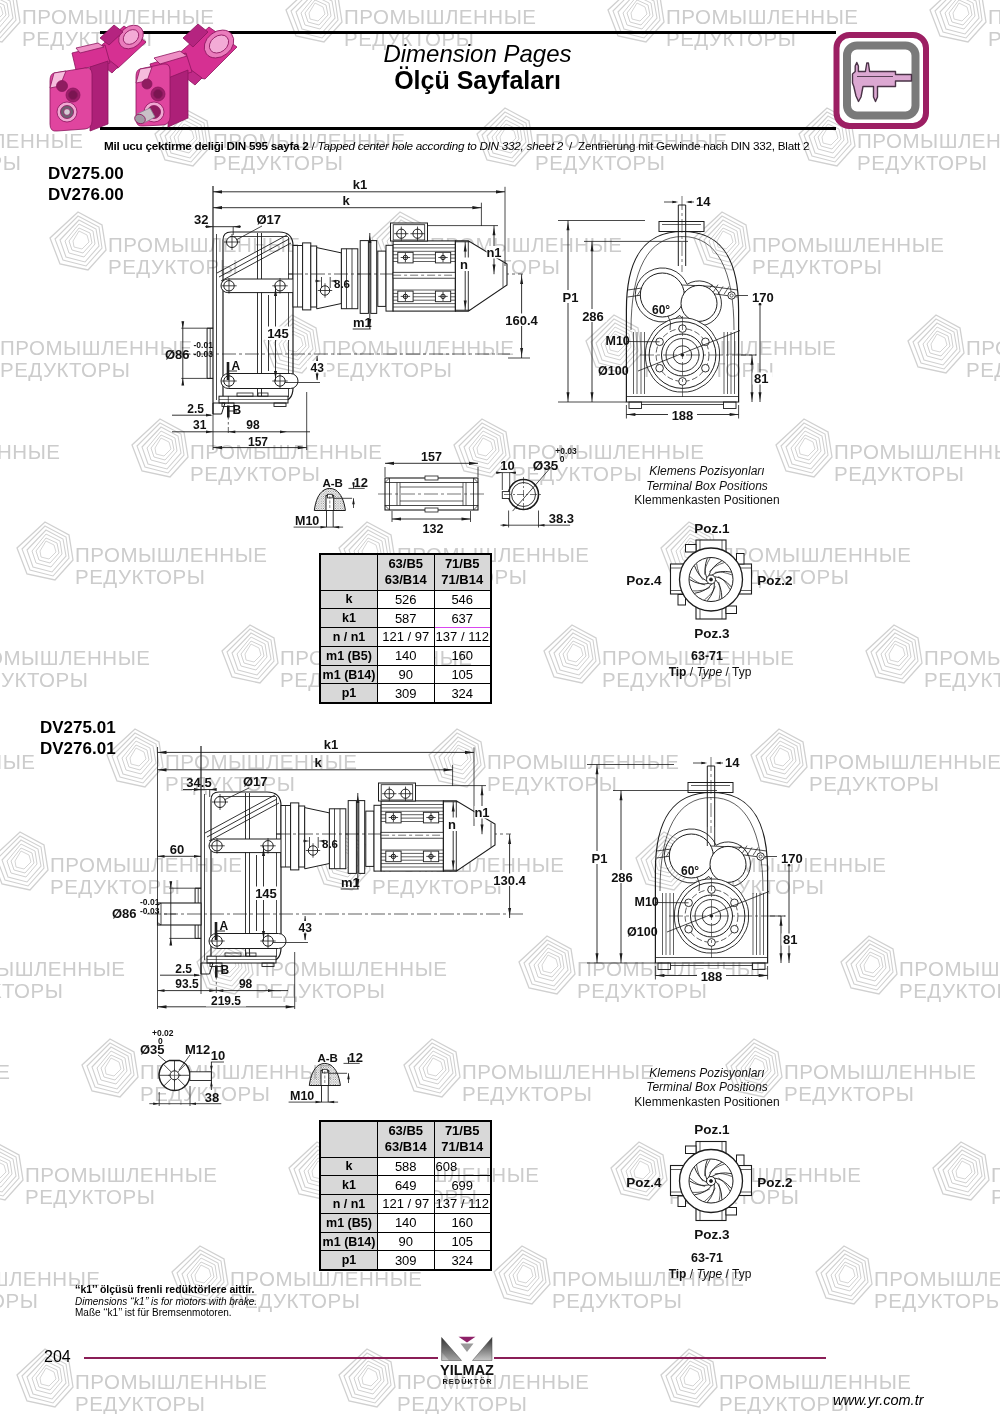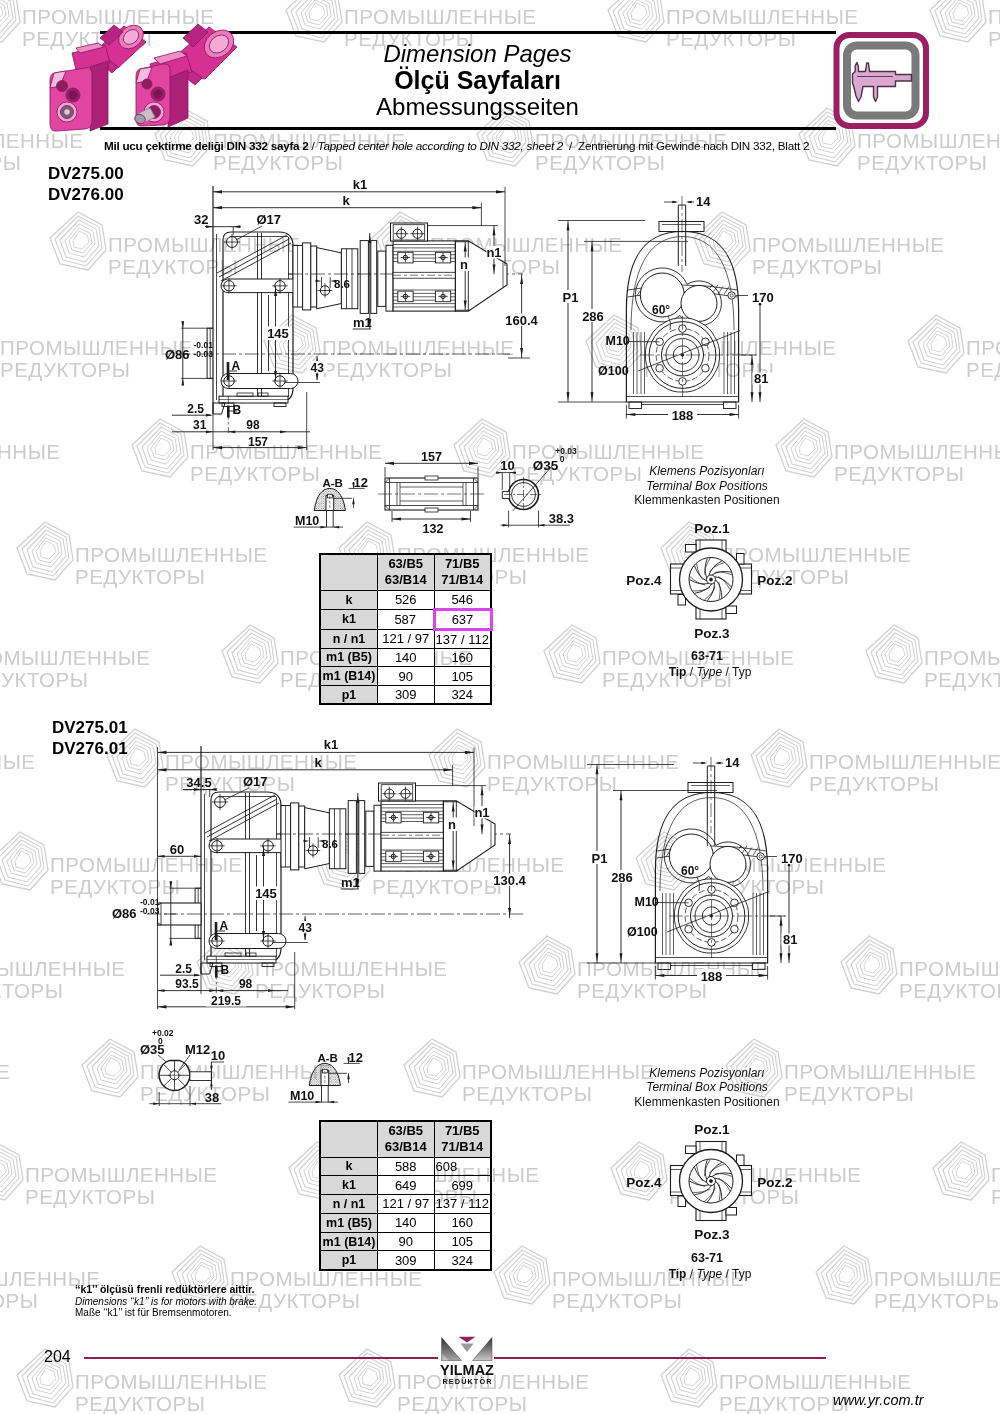--- a/index.html
+++ b/index.html
@@ -131,30 +131,29 @@
 <div class="abs" style="left:100px;top:31px;width:736px;height:3px;background:#000;"></div>
 
 <div class="abs" style="left:100px;top:127px;width:736px;height:2.5px;background:#000;"></div>
 
 <div class="abs" style="left:280px;top:39px;width:395px;text-align:center;">
 
 <div style="font-size:24px;font-style:italic;line-height:1.22;">Dimension Pages</div>
 
 <div style="font-size:25px;font-weight:bold;line-height:1.0;">Ölçü Sayfaları</div>
 
-<div style="font-size:24px;line-height:1.15;">Abmessungsseiten</div>
 </div>
 
 <div class="abs" style="left:104px;top:138.5px;font-size:11.7px;letter-spacing:-0.25px;white-space:nowrap;">
-<b>Mil ucu çektirme deliği DIN 332 sayfa 2</b>&nbsp;/&nbsp;<i>Tapped center hole according to DIN 332, sheet 2</i>&nbsp;&nbsp;/&nbsp;&nbsp;Zentrierung mit Gewinde nach DIN 332, Blatt 2
+<b>Mil ucu çektirme deliği DIN 595 sayfa 2</b>&nbsp;/&nbsp;<i>Tapped center hole according to DIN 332, sheet 2</i>&nbsp;&nbsp;/&nbsp;&nbsp;Zentrierung mit Gewinde nach DIN 332, Blatt 2
 </div>
 
 <div class="abs" style="left:48px;top:163px;font-size:17px;font-weight:bold;line-height:1.26;">DV275.00<br>DV276.00</div>
 
-<div class="abs" style="left:52px;top:717px;font-size:17px;font-weight:bold;line-height:1.26;">DV275.01<br>DV276.01</div>
+<div class="abs" style="left:40px;top:717px;font-size:17px;font-weight:bold;line-height:1.26;">DV275.01<br>DV276.01</div>
 
 <svg class="abs" style="left:0;top:0" width="1000" height="1414">
 
 <g stroke="#8c155e" stroke-width="0.8" stroke-linejoin="round">
 
 <polygon points="96,50 124,26 146,42 118,68 98,66" fill="#d63092"></polygon>
 <ellipse cx="131" cy="37" rx="13.5" ry="10.5" transform="rotate(-40 131 37)" fill="#ea7cbc"></ellipse>
 <ellipse cx="131" cy="37" rx="8.5" ry="6.5" transform="rotate(-40 131 37)" fill="#f3abd6"></ellipse>
 <polygon points="100,38 114,25 123,32 109,45" fill="#b52480"></polygon>
 <polygon points="99,52 118,67 112,73 96,60" fill="#c02a88"></polygon>
@@ -1199,21 +1198,21 @@
           <td style="width:53.5px;border:1px solid #000;background:#d8d8d8;text-align:center;font-weight:bold;font-size:13px;line-height:1.25;">71/B5<br>71/B14</td>
         </tr>
 <tr style="height:18.8px;">
           <td style="border:1px solid #000;background:#d8d8d8;text-align:center;font-weight:bold;font-size:12.5px;">k</td>
           <td style="border:1px solid #000;background:#fff;text-align:center;font-size:13px;">526</td>
           <td style="border:1px solid #000;text-align:center;font-size:13px;">546</td>
         </tr>
 <tr style="height:18.8px;">
           <td style="border:1px solid #000;background:#d8d8d8;text-align:center;font-weight:bold;font-size:12.5px;">k1</td>
           <td style="border:1px solid #000;background:#fff;text-align:center;font-size:13px;">587</td>
-          <td style="border:3px solid #d946ef;text-align:center;font-size:13px;">637</td>
+          <td style="border:1px solid #d946ef;text-align:center;font-size:13px;">637</td>
         </tr>
 <tr style="height:18.8px;">
           <td style="border:1px solid #000;background:#d8d8d8;text-align:center;font-weight:bold;font-size:12.5px;">n / n1</td>
           <td style="border:1px solid #000;background:#fff;text-align:center;font-size:13px;">121 / 97</td>
           <td style="border:1px solid #000;text-align:center;font-size:13px;">137 / 112</td>
         </tr>
 <tr style="height:18.8px;">
           <td style="border:1px solid #000;background:#d8d8d8;text-align:center;font-weight:bold;font-size:12.5px;">m1 (B5)</td>
           <td style="border:1px solid #000;background:#fff;text-align:center;font-size:13px;">140</td>
           <td style="border:1px solid #000;text-align:center;font-size:13px;">160</td>

